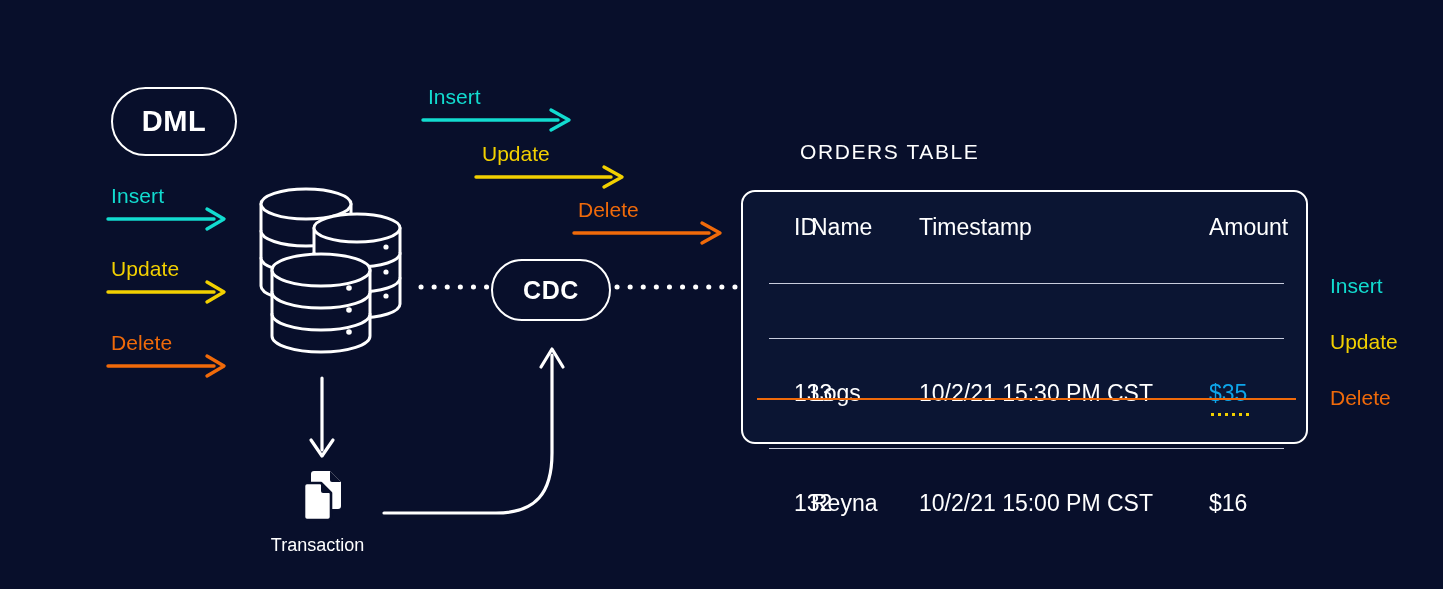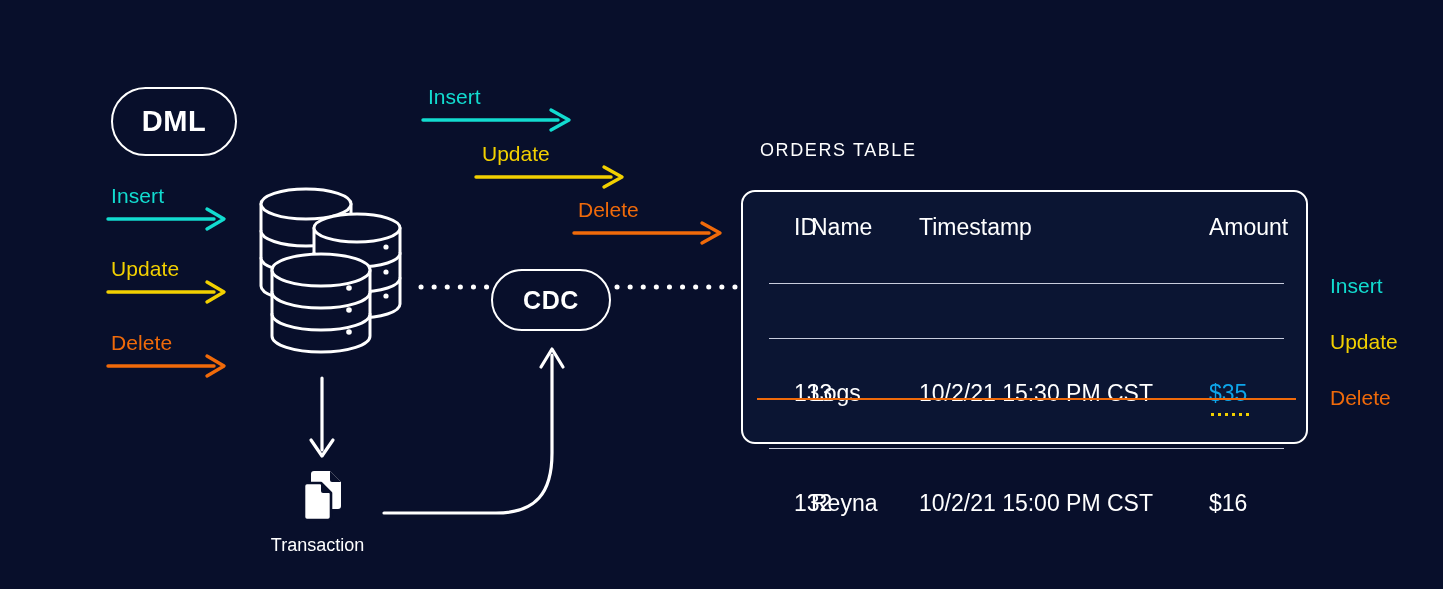--- a/index.html
+++ b/index.html
@@ -43,21 +43,21 @@
   }
 
   
   .stage-arrow-label {
     font-size: 21px;
     white-space: nowrap;
   }
 
   
   #cdc-pill {
-    left: 491px; top: 269px;
+    left: 491px; top: 259px;
     width: 120px; height: 62px;
     border: 2.5px solid #ffffff;
     border-radius: 32px;
     box-sizing: border-box;
     display: flex; align-items: center; justify-content: center;
   }
   #cdc-pill .lbl {
     color: #ffffff;
     font-size: 25px;
     font-weight: bold;
@@ -69,23 +69,23 @@
     left: 225px; top: 533px;
     width: 185px;
     text-align: center;
     color: #ffffff;
     font-size: 18px;
     line-height: 24px;
   }
 
   
   #orders-title {
-    left: 760px; top: 140px;
-    color: #ffffff;
-    font-size: 18px;
+    left: 800px; top: 140px;
+    color: #ffffff;
+    font-size: 21px;
     letter-spacing: 1.6px;
   }
   #orders-card {
     left: 741px; top: 190px;
     width: 567px; height: 254px;
     border: 2px solid #ffffff;
     border-radius: 14px;
     background: #0b1533;
     box-sizing: border-box;
   }

